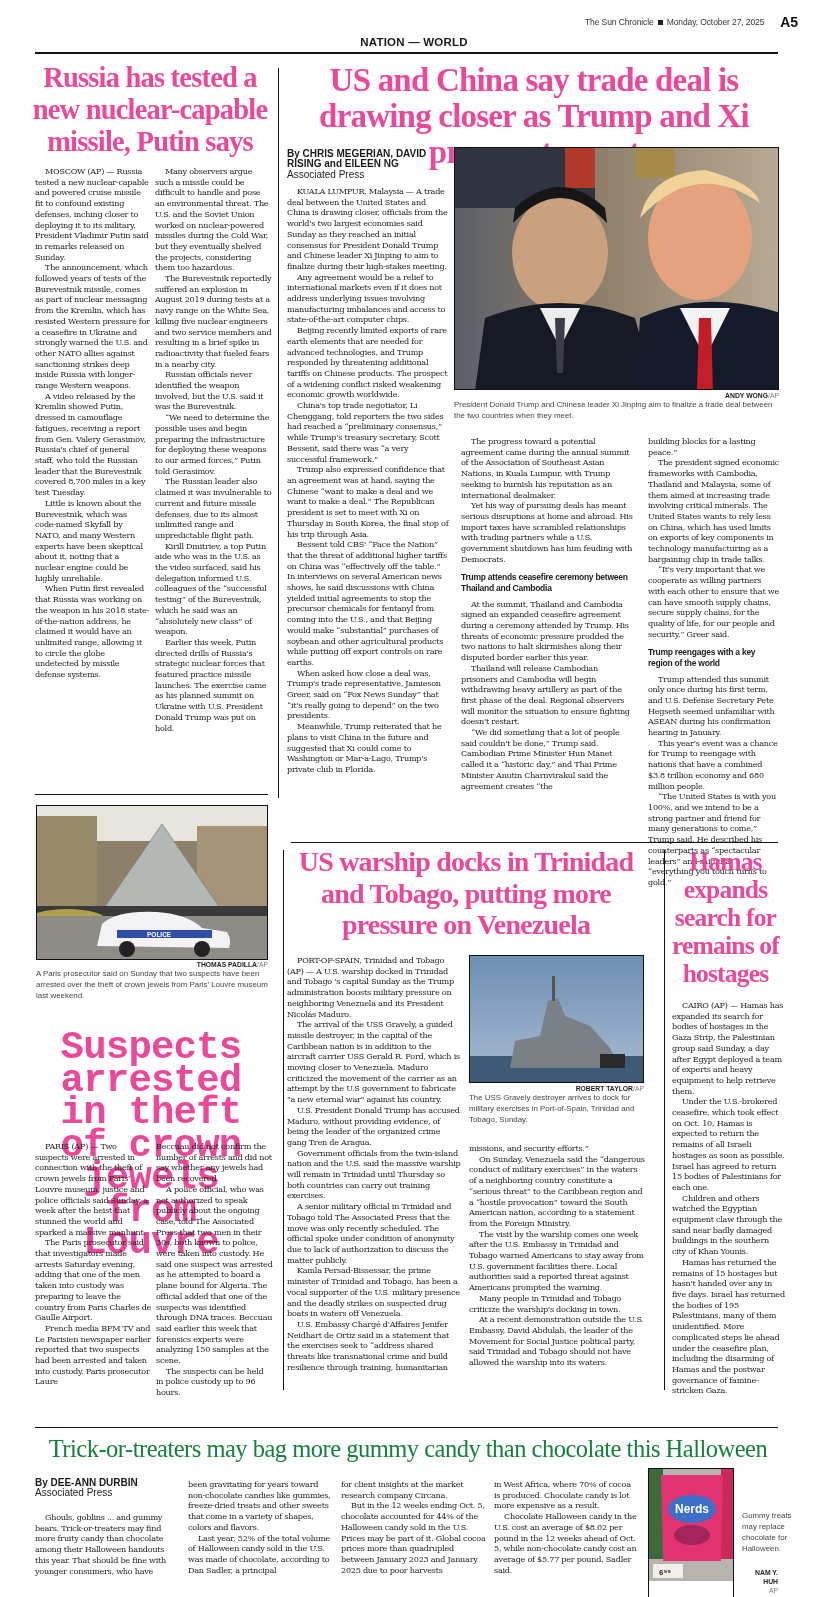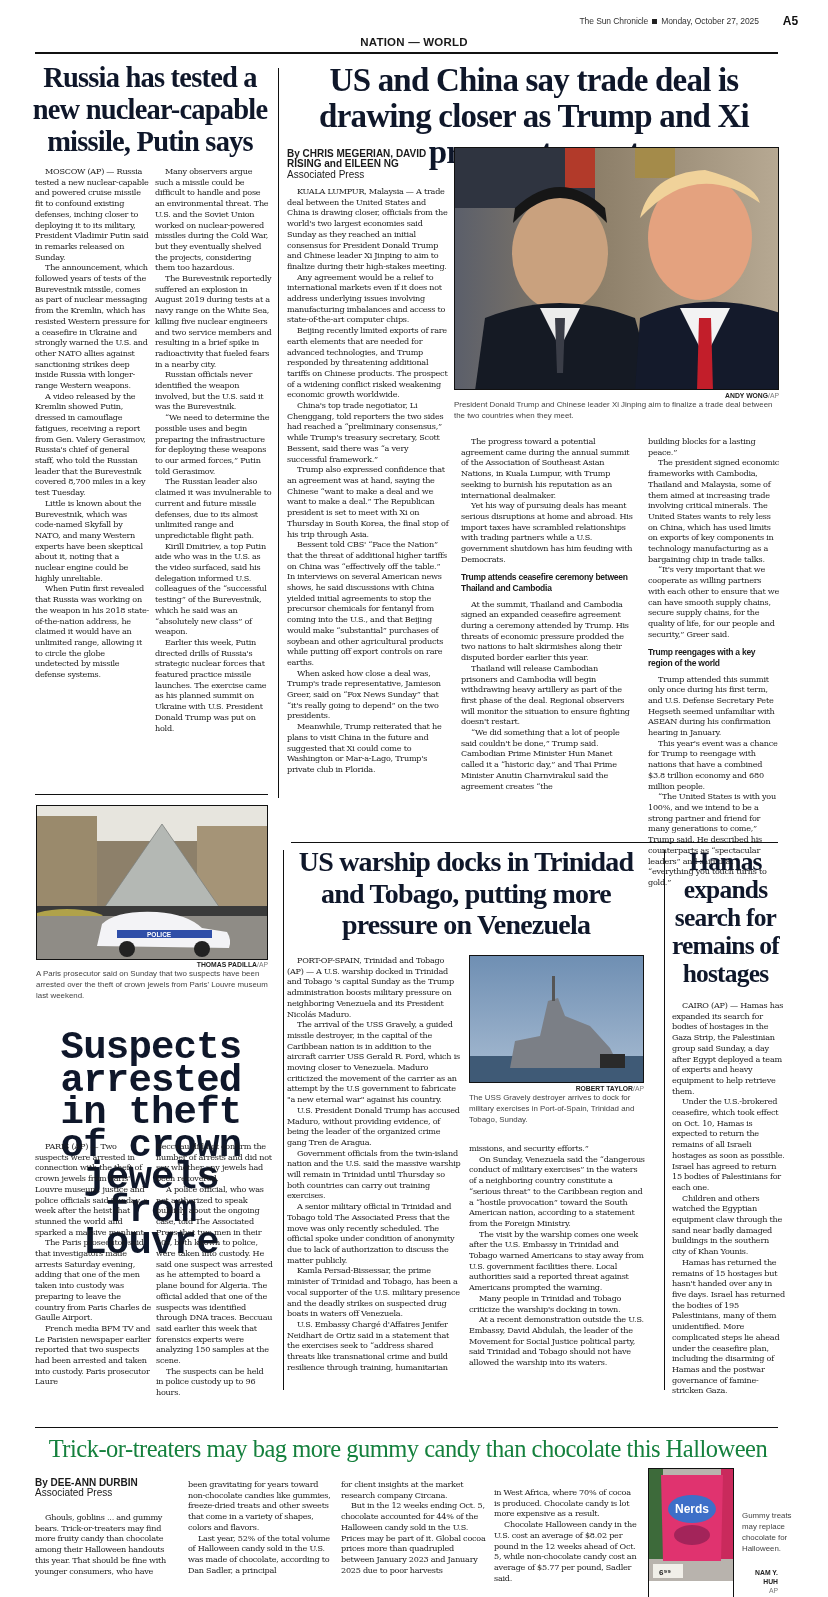--- a/index.html
+++ b/index.html
@@ -1,25 +1,25 @@
 <!DOCTYPE html>
 <html><head>
 <meta charset="utf-8">
 <style>
   * { box-sizing: border-box; margin: 0; padding: 0; }
   html, body { width: 828px; height: 1597px; background: #ffffff; overflow: hidden; }
   body { position: relative; color: #1a1a1a; font-family: "DejaVu Serif", serif; }
   .abs { position: absolute; }
   .folio { top: 14px; right: 30px; font-family: "Liberation Sans", sans-serif; font-size: 8.5px; color: #333; letter-spacing: -0.1px; display: flex; align-items: center; gap: 4px; justify-content: space-between; }
   .folio .sq { display: inline-block; width: 5px; height: 5px; background: #222; }
-  .folio .page { font-weight: bold; font-size: 12px; margin-left: 20px; color: #111; }
+  .folio .page { font-weight: bold; font-size: 14px; margin-left: 12px; color: #111; }
   .section { top: 36px; left: 0; width: 828px; text-align: center; font-family: "Liberation Sans", sans-serif; font-weight: bold; font-size: 11.5px; letter-spacing: 0.2px; }
   .rule { background: #111; }
   .vrule { background: #111; width: 1px; }
-  .hed { font-family: "Liberation Serif", serif; font-weight: bold; color: #0f172a; text-align: center; letter-spacing: -0.8px; }
+  .hed { font-family: "Liberation Serif", serif; font-weight: bold; color: #ec4899; text-align: center; letter-spacing: -0.8px; }
   .hed-light { font-family: "Liberation Serif", serif; font-weight: normal; color: #15803d; text-align: center; letter-spacing: -0.5px; }
   .body { font-family: "DejaVu Serif", serif; font-size: 8.1px; line-height: 10.7px; color: #1c1c1c; letter-spacing: -0.25px; }
   .body p { text-indent: 10px; }
   .byline { font-family: "Liberation Sans", sans-serif; font-size: 10px; line-height: 10.4px; color: #1a1a1a; }
   .byline b { font-weight: bold; }
   .subhed { font-family: "Liberation Sans", sans-serif; font-weight: bold; font-size: 8.5px; line-height: 10.6px; margin: 8px 0 5px; }
   .credit { font-family: "Liberation Sans", sans-serif; font-size: 6.8px; text-align: right; color: #222; }
   .credit b { font-weight: bold; }
   .credit span.ag { color: #777; }
   .caption { font-family: "Liberation Sans", sans-serif; font-size: 7.9px; line-height: 10.8px; color: #444; }
@@ -216,21 +216,21 @@
   <p>Ghouls, goblins ... and gummy bears. Trick-or-treaters may find more fruity candy than chocolate among their Halloween handouts this year. That should be fine with younger consumers, who have</p>
 </div>
 <div class="abs body" style="top:1479px; left:188px; width:148px;">
   <div>been gravitating for years toward non-chocolate candies like gummies, freeze-dried treats and other sweets that come in a variety of shapes, colors and flavors.</div>
   <p>Last year, 52% of the total volume of Halloween candy sold in the U.S. was made of chocolate, according to Dan Sadler, a principal</p>
 </div>
 <div class="abs body" style="top:1479px; left:341px; width:148px;">
   <div>for client insights at the market research company Circana.</div>
   <p>But in the 12 weeks ending Oct. 5, chocolate accounted for 44% of the Halloween candy sold in the U.S. Prices may be part of it. Global cocoa prices more than quadrupled between January 2023 and January 2025 due to poor harvests</p>
 </div>
-<div class="abs body" style="top:1479px; left:494px; width:145px;margin-top:8px;">
+<div class="abs body" style="top:1479px; left:494px; width:145px;">
   <div>in West Africa, where 70% of cocoa is produced. Chocolate candy is lot more expensive as a result.</div>
   <p>Chocolate Halloween candy in the U.S. cost an average of $8.02 per pound in the 12 weeks ahead of Oct. 5, while non-chocolate candy cost an average of $5.77 per pound, Sadler said.</p>
 </div>
 <div class="abs photo" style="top:1468px; left:648px; width:86px; height:144px;">
   <svg width="86" height="112" viewBox="0 0 86 112">
     <rect width="86" height="112" fill="#b8b3ad"></rect>
     <rect x="0" y="0" width="14" height="90" fill="#3d6a3a"></rect>
     <rect x="72" y="0" width="14" height="90" fill="#c92a5c"></rect>
     <path d="M12 6 L74 6 L72 92 L14 92 Z" fill="#e0336f"></path>
     <ellipse cx="43" cy="40" rx="24" ry="14" fill="#3d6fc8"></ellipse>

